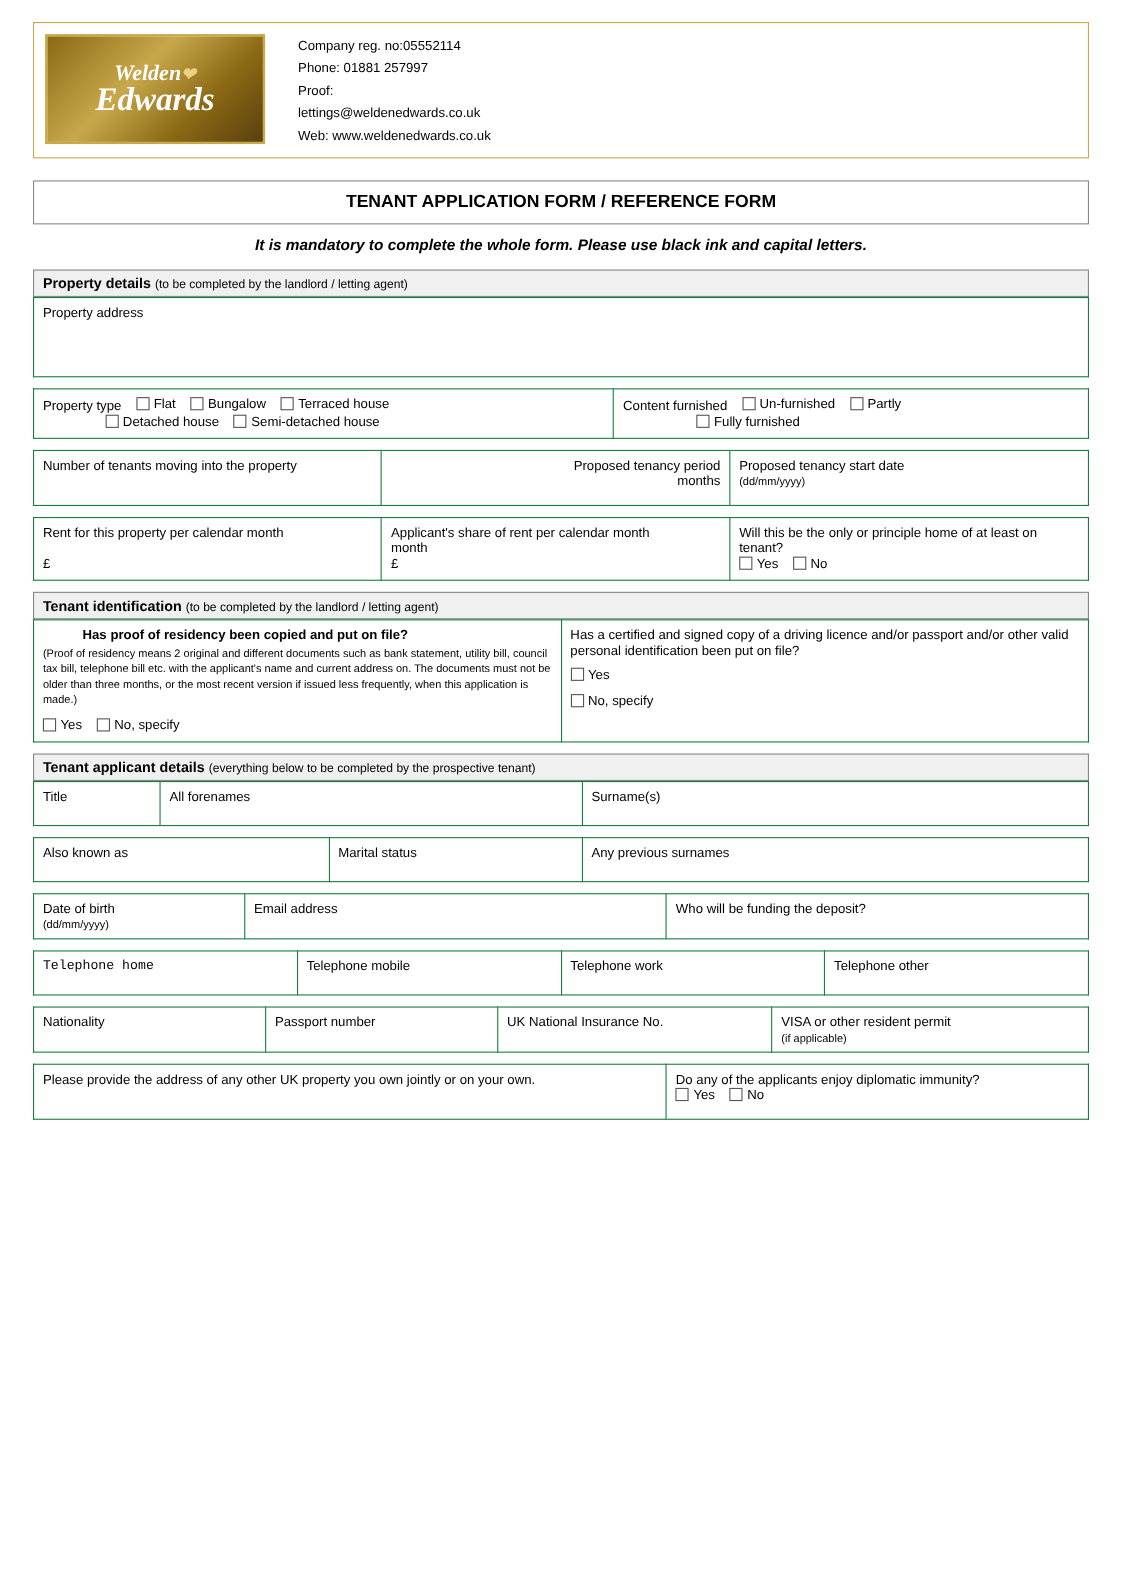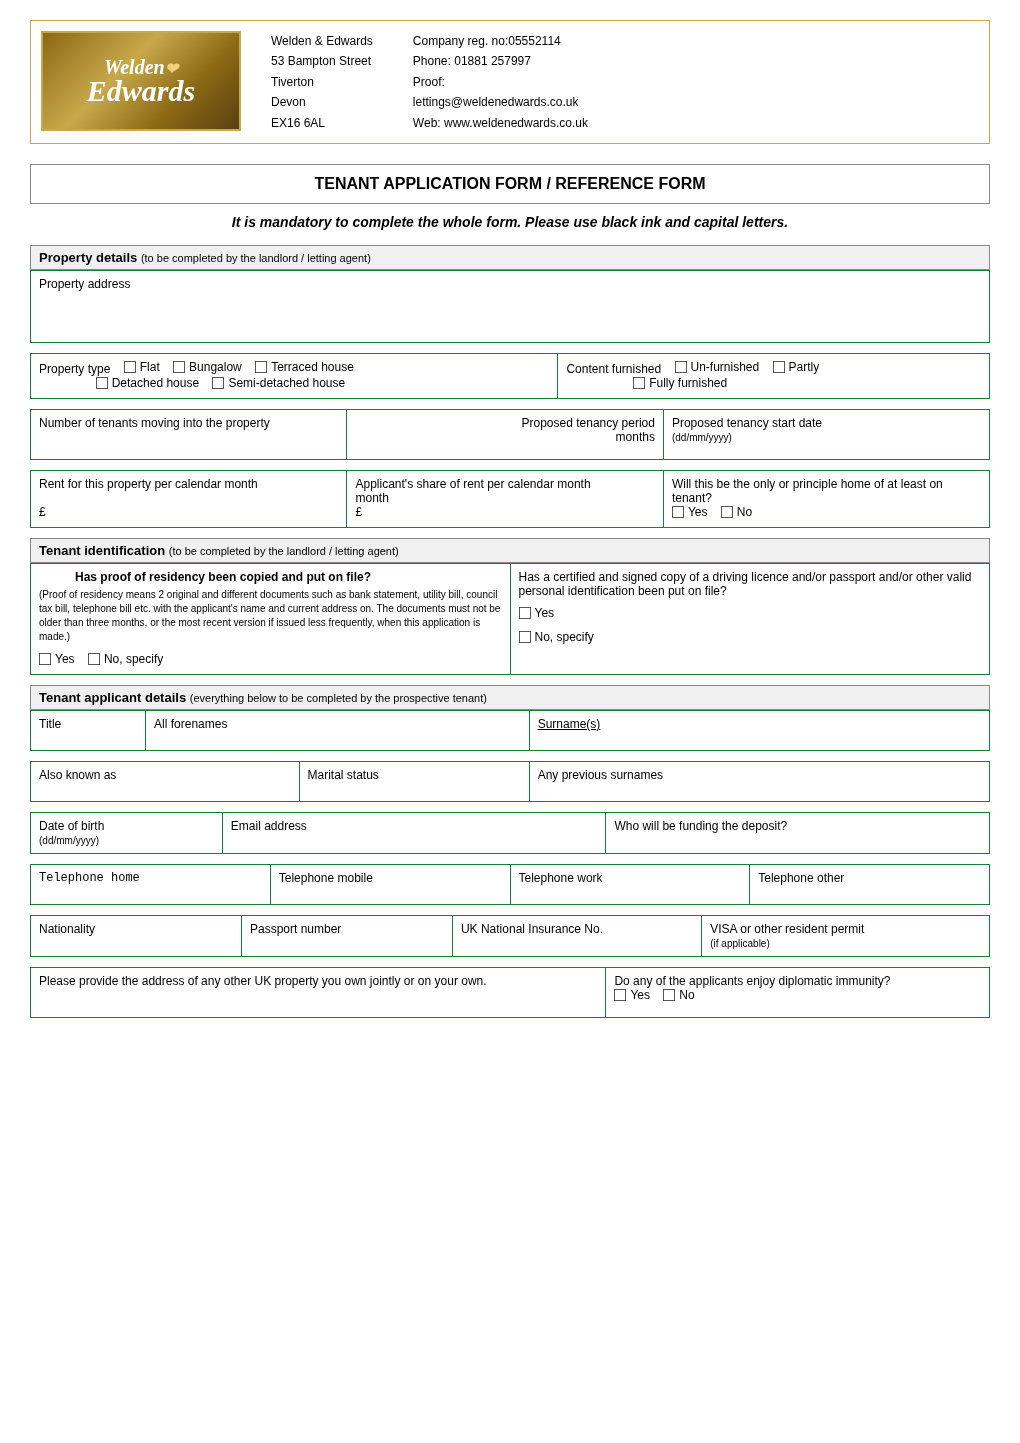--- a/index.html
+++ b/index.html
@@ -119,27 +119,20 @@
       <div style="font-size:20px; font-weight:bold; color:#fff; font-style:italic; font-family: Georgia, serif;">
         Welden<span style="font-size:16px; color:#f0d080;">❤</span>
       </div>
       <div style="font-size:30px; font-weight:bold; color:#fff; font-style:italic; font-family: Georgia, serif; margin-top:-4px;">
         Edwards
       </div>
     </div>
   </div>
   <div class="header-info">
     <div class="header-col">
-      <div>Welden &amp; Edwards</div>
-      <div>53 Bampton Street</div>
-      <div>Tiverton</div>
-      <div>Devon</div>
-      <div>EX16 6AL</div>
-    </div>
-    <div class="header-col">
       <div>Company reg. no:05552114</div>
       <div>Phone: 01881 257997</div>
       <div>Proof:</div>
       <div>lettings@weldenedwards.co.uk</div>
       <div>Web: www.weldenedwards.co.uk</div>
     </div>
   </div>
 </div>
 
 <div class="form-title">TENANT APPLICATION FORM / REFERENCE FORM</div>
@@ -313,21 +306,21 @@
 
 <table class="form-table">
   <tbody>
       <tr>
     <td style="width:12%;" class="cell-medium">
       <span>Title</span>
     </td>
     <td style="width:40%;" class="cell-medium">
       <span>All forenames</span>
     </td>
-    <td style="width:48%;text-decoration:underline;" class="cell-medium">
+    <td style="width:48%;" class="cell-medium">
       <span>Surname(s)</span>
     </td>
   </tr>
 </tbody>
   </table>
 
 <table class="form-table">
   <tbody>
       <tr>
     <td style="width:28%;" class="cell-medium">

